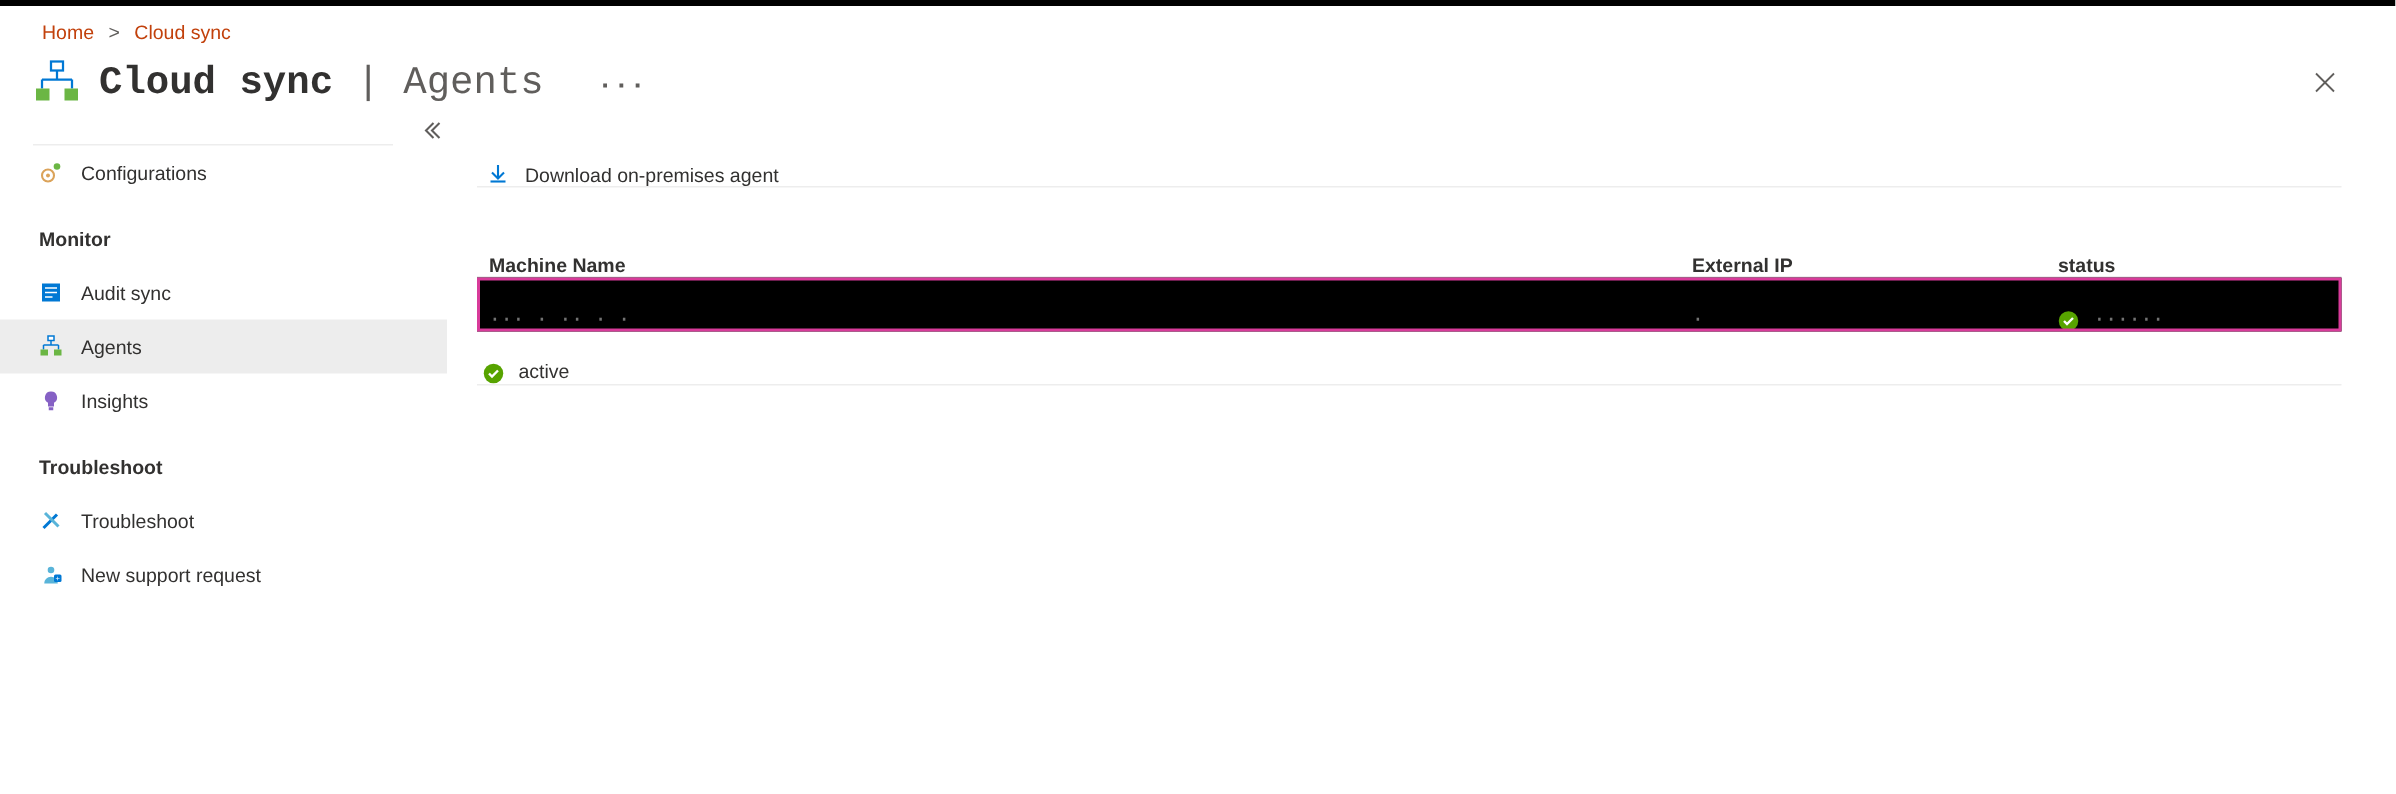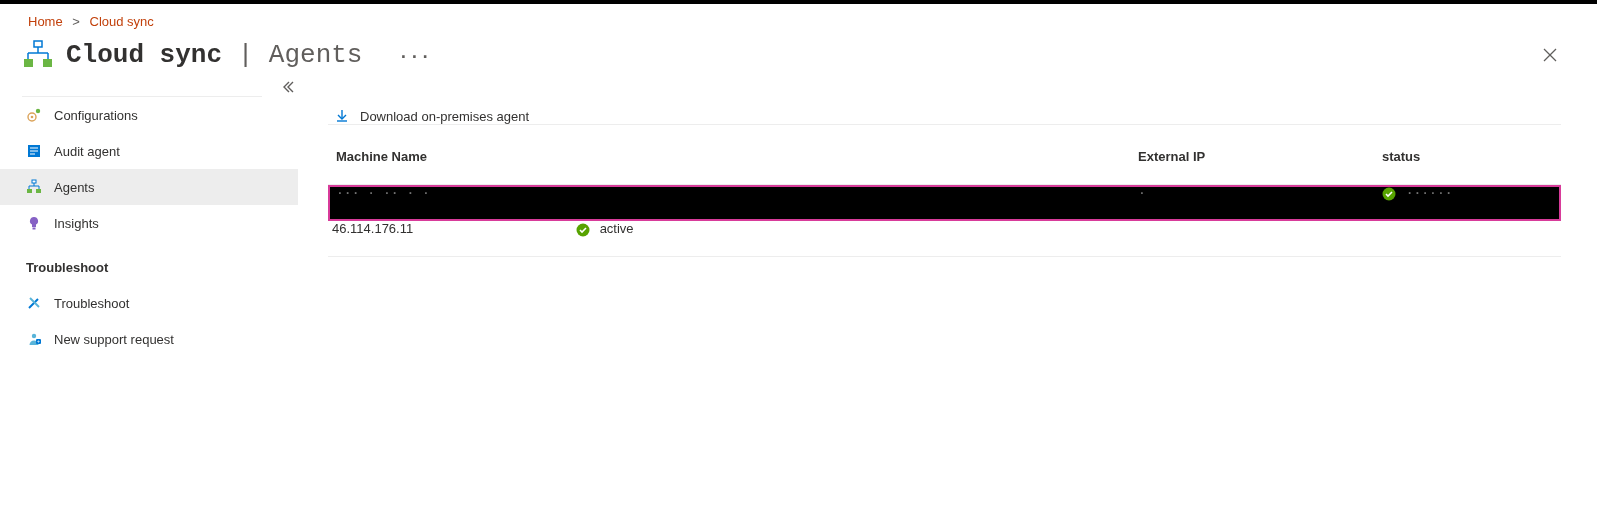--- a/index.html
+++ b/index.html
@@ -65,21 +65,20 @@
     color: #605e5c;
     cursor: pointer;
     padding: 4px 10px;
     margin-right: 10px;
   }
 
   .content {
     display: flex;
     align-items: stretch;
     height: calc(100% - 92px);
-    gap: 10px;
   }
 
   .sidebar {
     width: 298px;
     flex: 0 0 auto;
     padding: 0 0 0 0;
     position: relative;
   }
   .sidebar-toggle {
     position: absolute;
@@ -147,21 +146,21 @@
     margin-right: 10px;
     display: inline-flex;
     align-items: center;
     justify-content: center;
   }
   .table {
     width: 100%;
   }
   .thead, .trow {
     display: flex;
-    align-items: flex-start;
+    align-items: flex-end;
     min-height: 36px;
     border-bottom: 1px solid #ededed;
     padding: 0 4px;
   }
   .thead { font-weight: 600; }
   .col-name { flex: 0 0 806px; padding-left: 4px;}
   .col-ip   { flex: 0 0 244px; }
   .col-st   { flex: 1 1 auto; }
   .trow .status-icon {
     display: inline-block;
@@ -236,32 +235,35 @@
         <span class="icon">
           <svg width="16" height="16" viewBox="0 0 16 16">
               <circle cx="6" cy="10" r="4" fill="none" stroke="#dba35a" stroke-width="1.4"></circle>
               <circle cx="6" cy="10" r="1.3" fill="#dba35a"></circle>
               <circle cx="12" cy="4" r="2.2" fill="#6bb644"></circle>
             </svg>
         </span>
         <span>Configurations</span>
       </div>
 
+      <div class="side-heading">
+        <span>Monitor</span>
+      </div>
 
 
       <div class="side-item">
         <span class="icon">
           <svg width="16" height="16" viewBox="0 0 16 16">
               <rect x="2" y="2" width="12" height="12" fill="#0078d4"></rect>
               <line x1="4" y1="5" x2="12" y2="5" stroke="#fff" stroke-width="1"></line>
               <line x1="4" y1="8" x2="12" y2="8" stroke="#fff" stroke-width="1"></line>
               <line x1="4" y1="11" x2="9" y2="11" stroke="#fff" stroke-width="1"></line>
             </svg>
         </span>
-        <span>Audit agent</span>
+        <span>Audit sync</span>
       </div>
 
       <div class="side-item active">
         <span class="icon">
           <svg width="16" height="16" viewBox="0 0 16 16">
               <rect x="6" y="1" width="4" height="3" fill="#fff" stroke="#0078d4" stroke-width="1"></rect>
               <line x1="8" y1="4" x2="8" y2="7" stroke="#0078d4" stroke-width="1"></line>
               <line x1="3" y1="7" x2="13" y2="7" stroke="#0078d4" stroke-width="1"></line>
               <line x1="3" y1="7" x2="3" y2="10" stroke="#0078d4" stroke-width="1"></line>
               <line x1="13" y1="7" x2="13" y2="10" stroke="#0078d4" stroke-width="1"></line>
@@ -340,21 +342,20 @@
               <svg width="14" height="14" viewBox="0 0 14 14">
                   <circle cx="7" cy="7" r="6.5" fill="#57a300"></circle>
                   <polyline points="4,7 6,9 10,5" fill="none" stroke="#fff" stroke-width="1.6"></polyline>
                 </svg>
             </span>
             <span class="redact">······</span>
           </div>
         </div>
 
         <div class="trow">
-          <div class="col-ip">46.114.176.11</div>
           <div class="col-st">
             <span class="status-icon">
               <svg width="14" height="14" viewBox="0 0 14 14">
                   <circle cx="7" cy="7" r="6.5" fill="#57a300"></circle>
                   <polyline points="4,7 6,9 10,5" fill="none" stroke="#fff" stroke-width="1.6"></polyline>
                 </svg>
             </span>
             <span>active</span>
           </div>
         </div>

